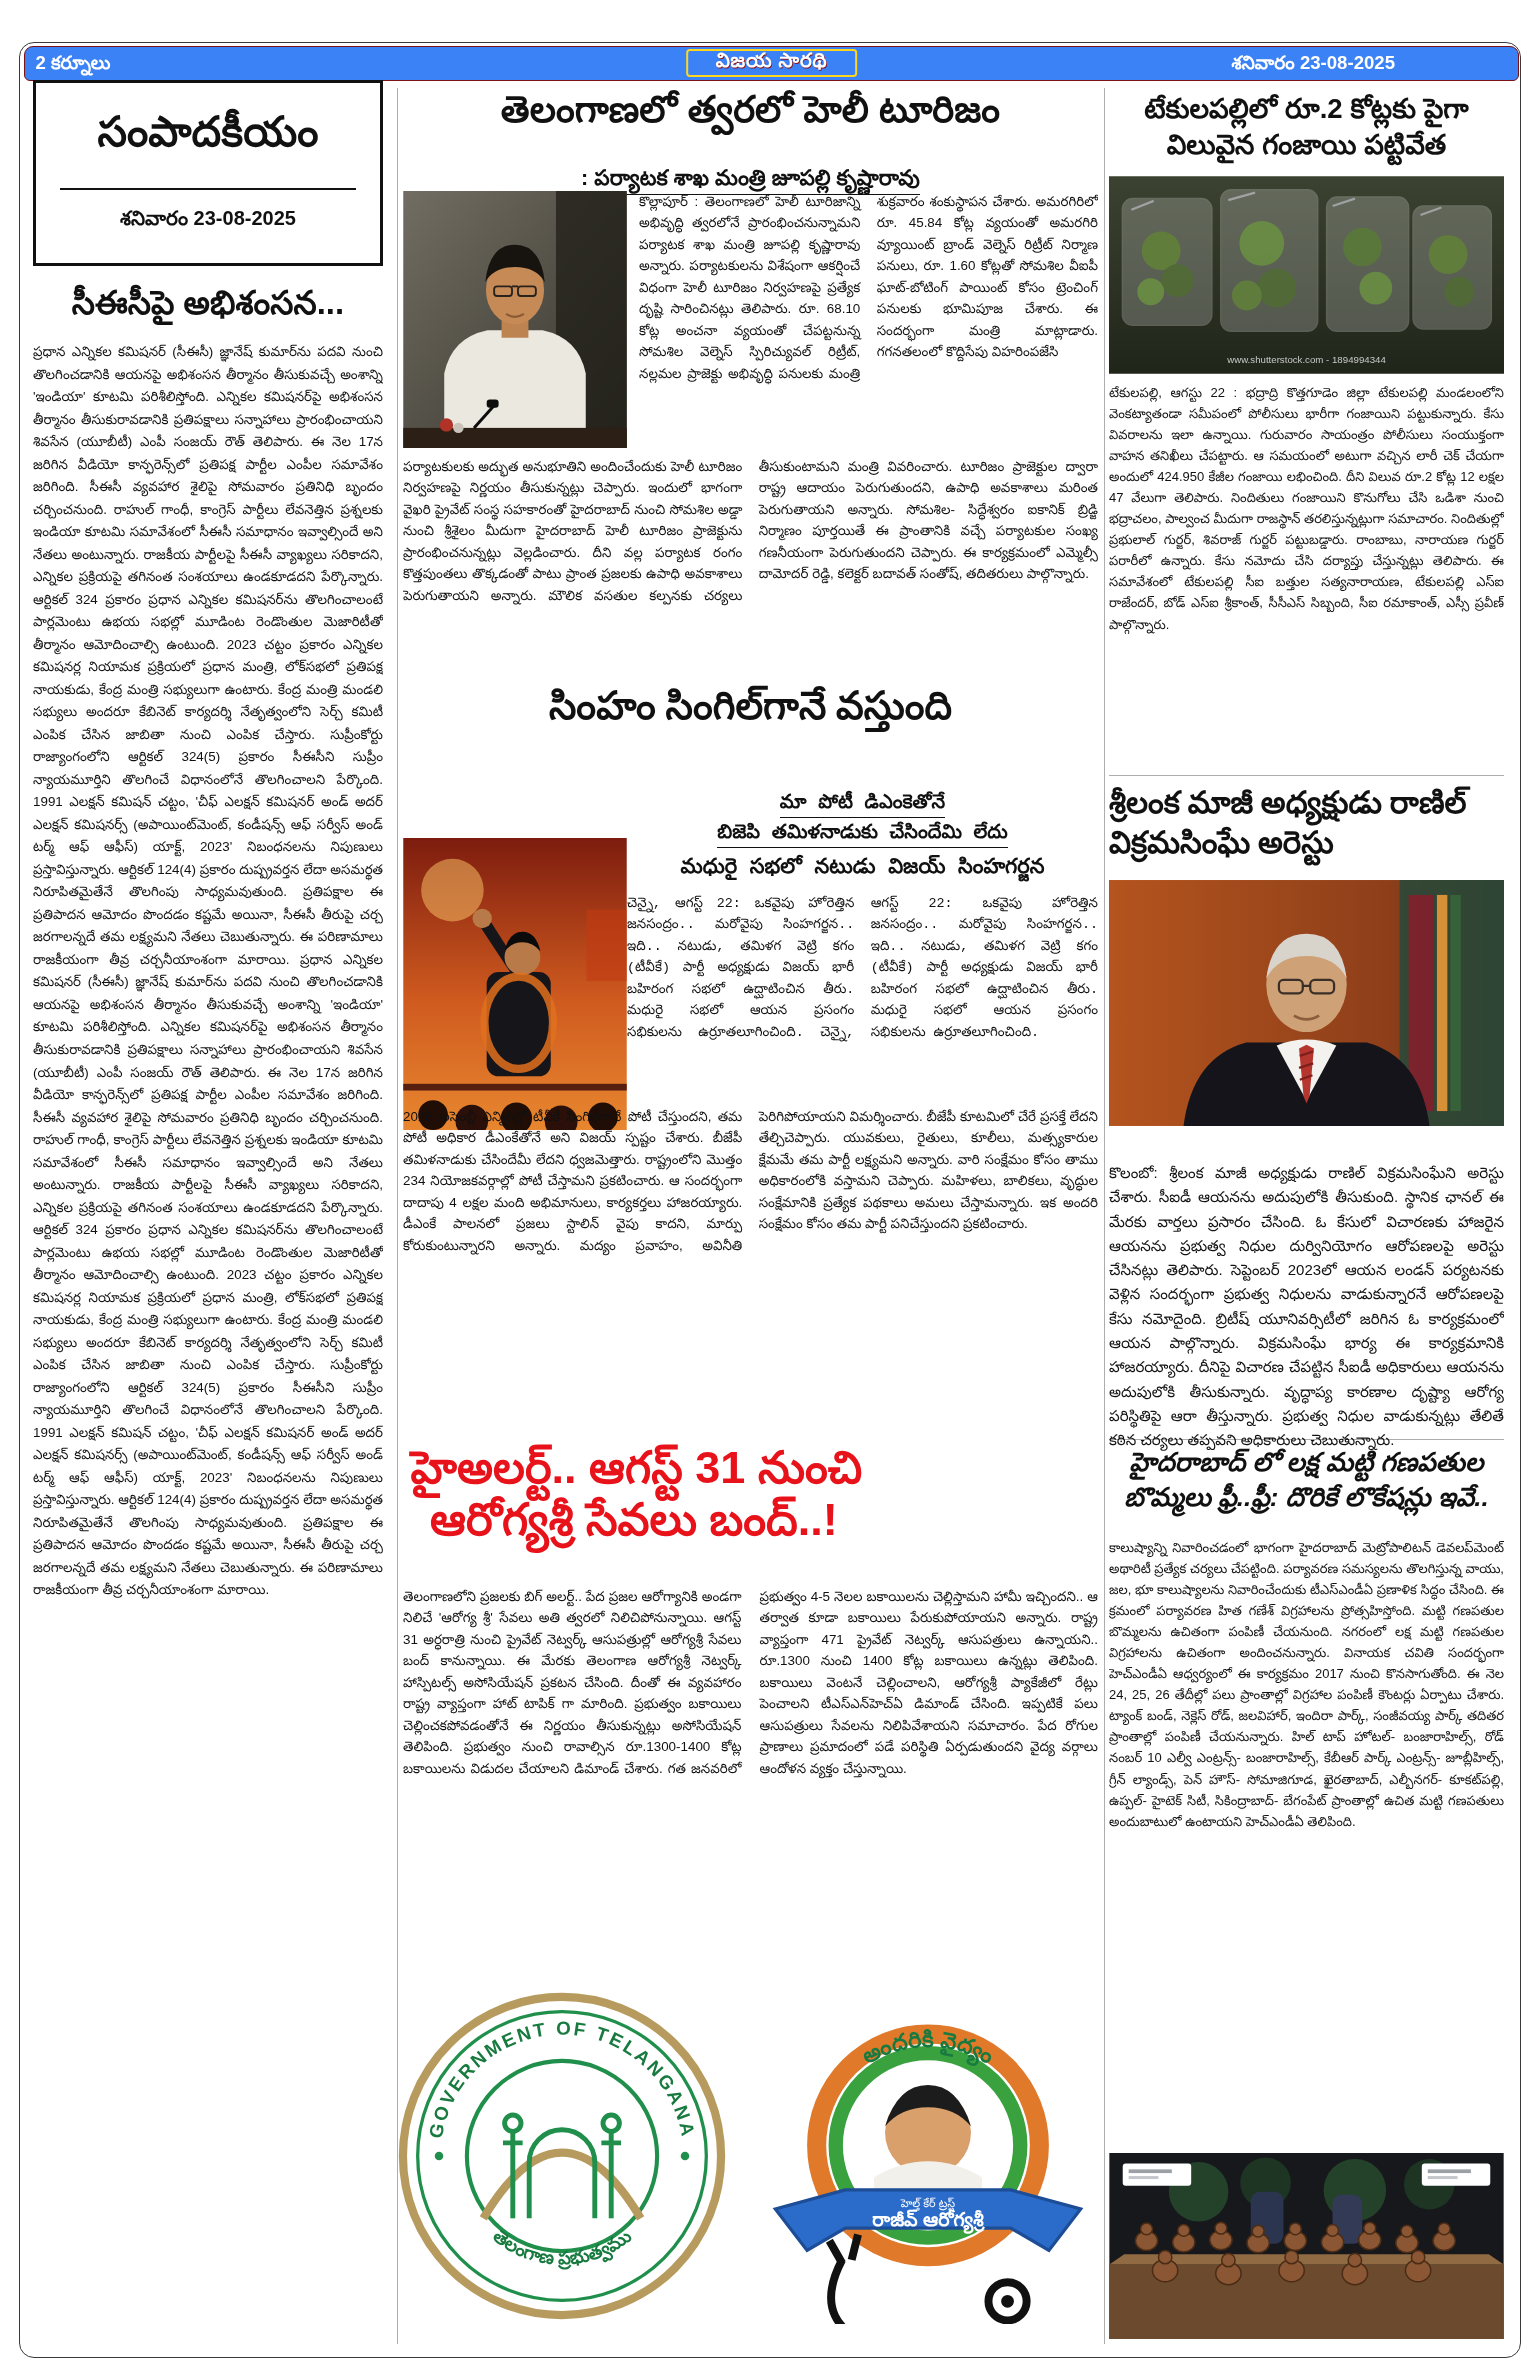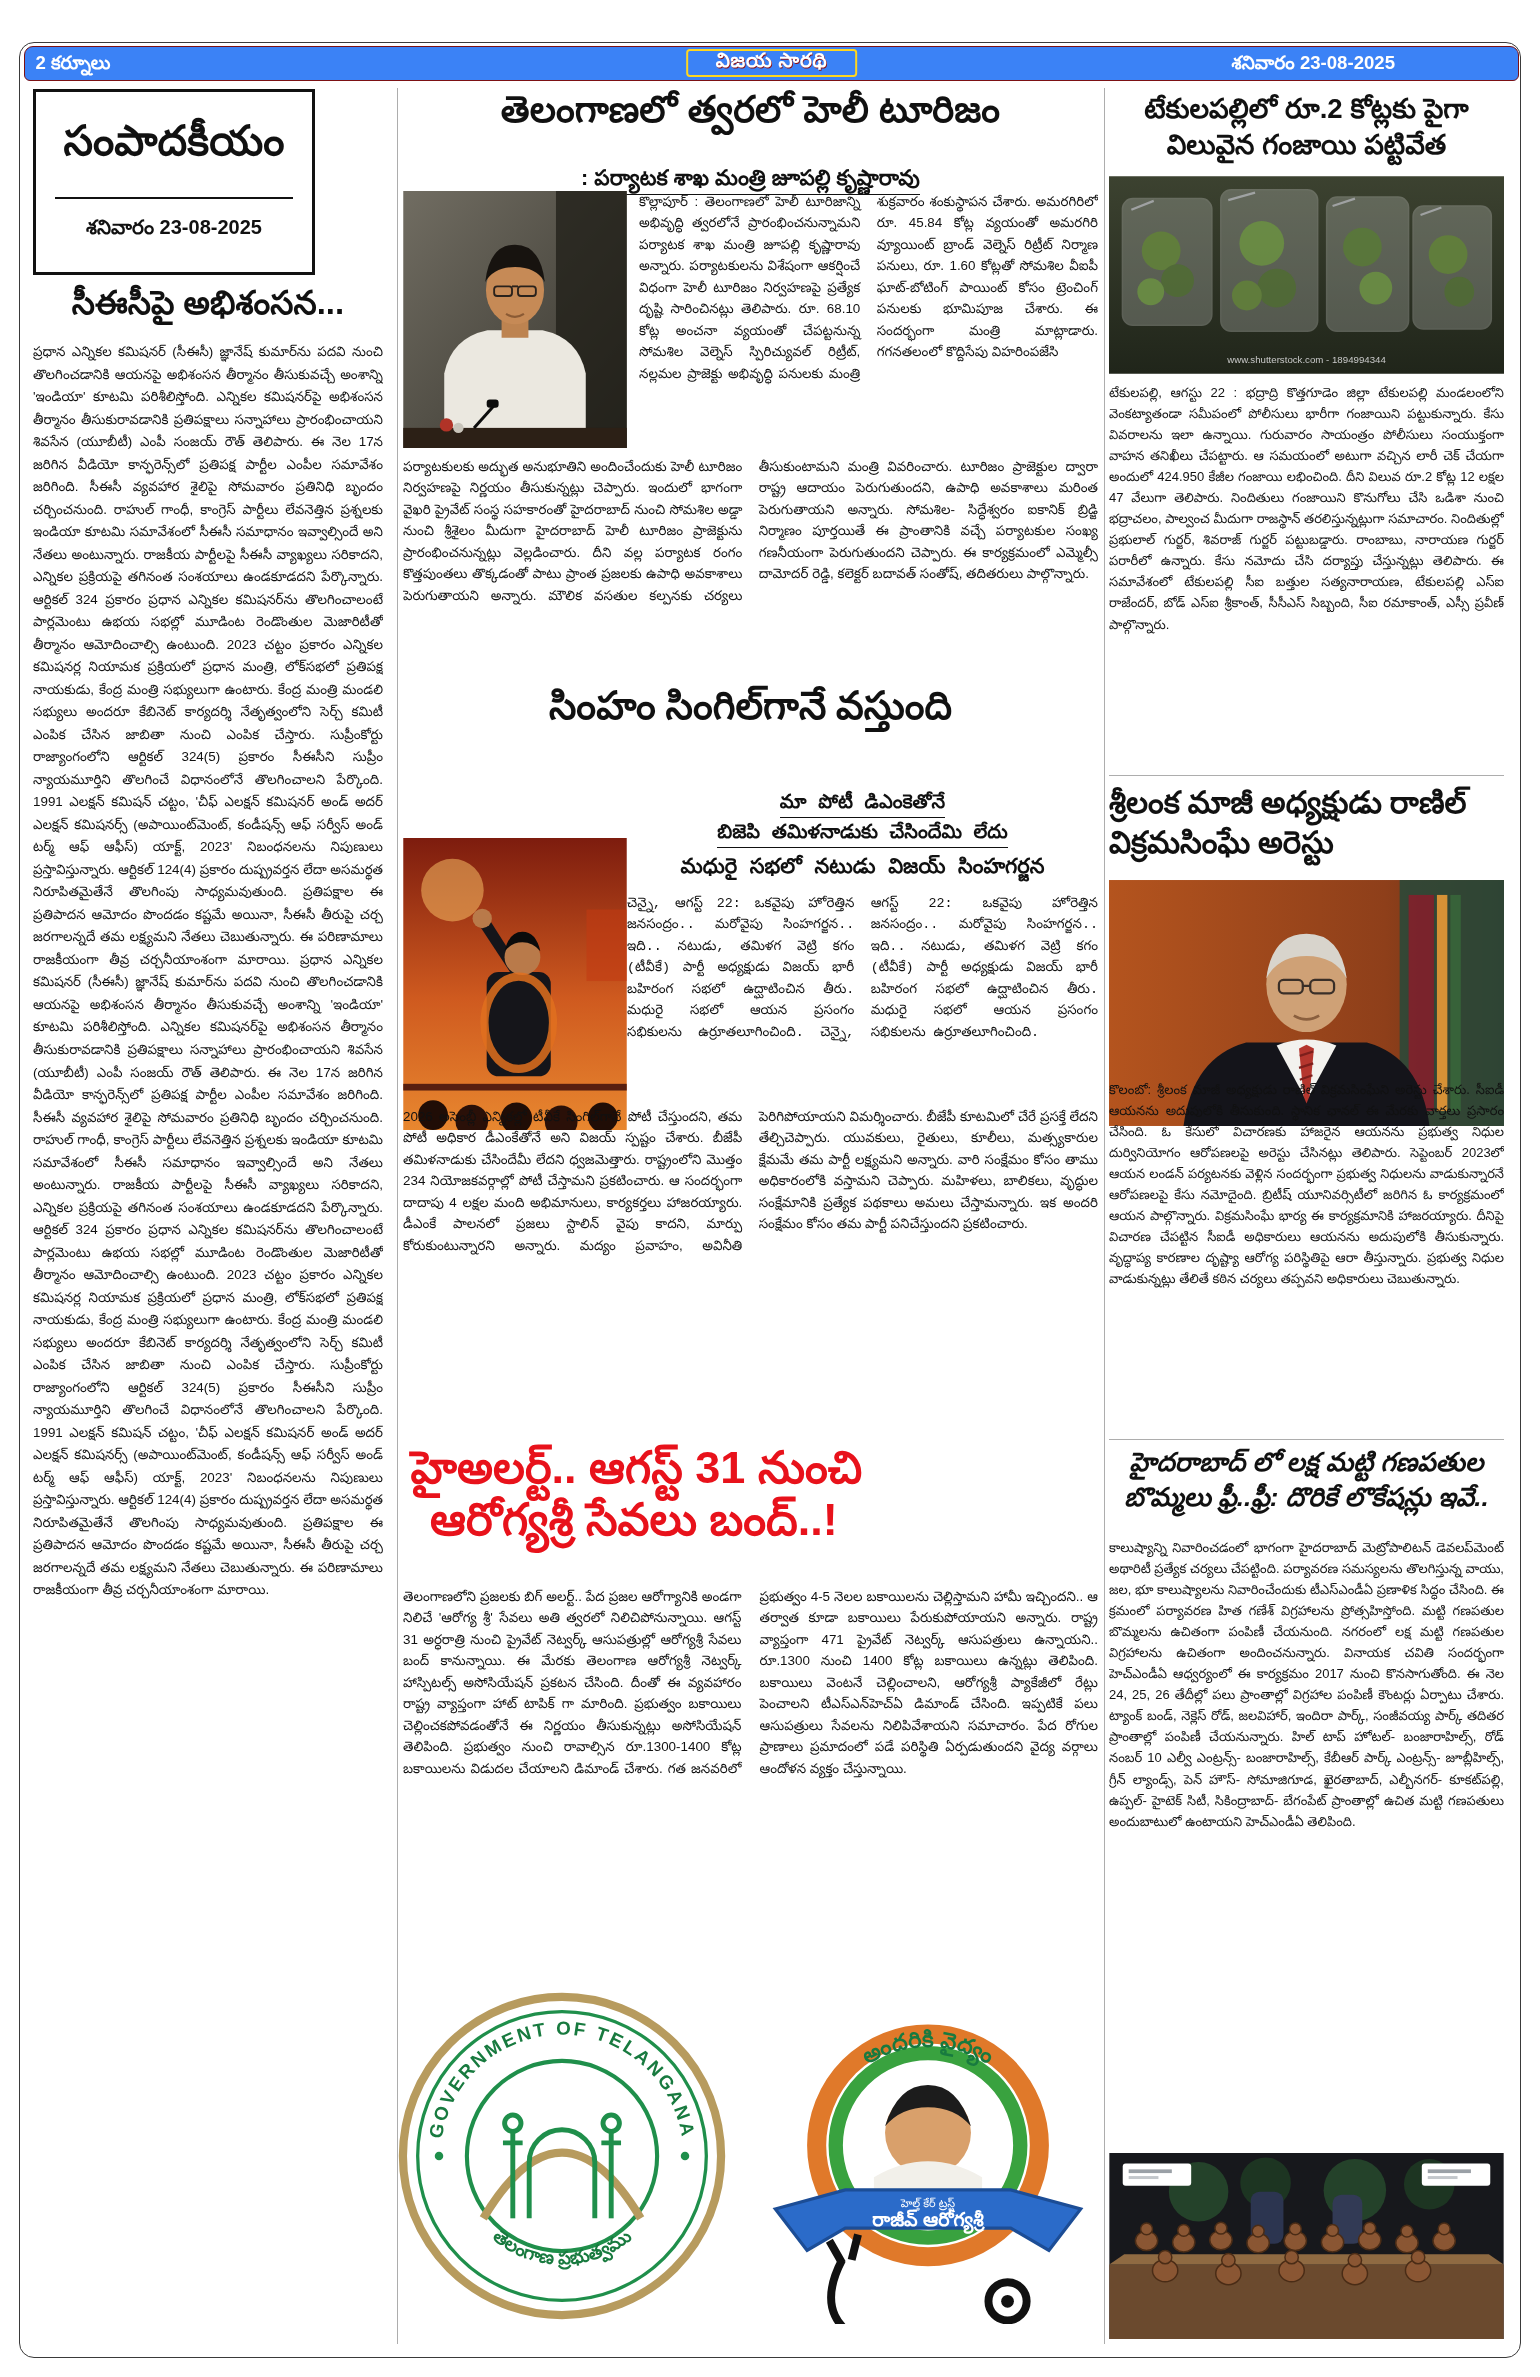--- a/index.html
+++ b/index.html
@@ -9,21 +9,21 @@
   
   .banner{position:absolute;left:24px;top:46px;width:1493px;height:33px;background:#3b82f6;border-radius:9px 9px 6px 6px;border:0.7px solid #7c1114;}
   .banner-left{position:absolute;left:10.4px;top:5.2px;color:#fff;font-weight:bold;font-size:18.6px;}
   .masthead-box{position:absolute;left:50%;top:2.2px;transform:translateX(-50%);border:2.2px solid #ffd61f;border-radius:3.7px;padding:0 28px;height:24px;display:flex;align-items:center;}
   .masthead{color:#fff;font-weight:bold;font-size:20px;letter-spacing:0.7px;text-shadow:0.7px 0.7px 0 #8d0d10;}
   .banner-date{position:absolute;right:123px;top:5.2px;color:#fff;font-weight:bold;font-size:18.6px;}
   
   .vrule{position:absolute;top:88px;height:2256px;width:0.7px;background:#adadad;}
   .rsep{position:absolute;left:1109px;width:395px;height:0.7px;background:#adadad;}
   
-  .ed-box{position:absolute;left:33px;top:89px;width:282px;height:186px;border:3px solid #111;box-sizing:border-box;text-align:center;}
+  .ed-box{position:absolute;left:33px;top:80px;width:350px;height:186px;border:3px solid #111;box-sizing:border-box;text-align:center;}
   .ed-title{font-size:42px;font-weight:bold;margin-top:25px;font-family:"Liberation Serif","DejaVu Serif",serif;}
   .ed-box hr{width:86%;border:none;border-top:2.2px solid #111;margin:22.4px auto 0 auto;}
   .ed-date{font-size:20px;font-weight:bold;margin-top:16.4px;}
   .ed-headline{position:absolute;left:33px;top:286px;width:350px;text-align:center;font-size:33px;font-weight:800;line-height:1.05;}
   .ed-body{position:absolute;left:33px;top:341px;width:350px;height:2001px;font-size:13.4px;line-height:1.68;text-align:justify;overflow:hidden;}
   .heli-h{top:91px;text-align:center;font-size:37px;font-weight:800;line-height:1.05;}
   .heli-sub{top:165px;text-align:center;font-size:21.6px;font-weight:700;}
   .heli-sub span{border-bottom:1.5px solid #111;padding-bottom:3.7px;}
   .heli-row{top:191px;height:257px;display:flex;gap:12px;}
   .heli-row .photo{flex:0 0 224px;}
@@ -43,21 +43,21 @@
   .aro-body{top:1586px;height:379px;column-count:2;column-gap:18px;font-size:13.4px;line-height:1.6;text-align:justify;overflow:hidden;}
   .logo-row{top:1977px;height:358px;display:flex;justify-content:center;align-items:center;gap:27px;}
   .mid-abs{position:absolute;left:403px;width:695px;}
   
   .right-abs{position:absolute;left:1109px;width:395px;}
   .ganja-h{top:91px;text-align:center;font-size:27.6px;font-weight:800;line-height:1.3;}
   .ganja-photo{top:176px;height:198px;}
   .ganja-body{top:382px;height:389px;font-size:13px;line-height:1.62;text-align:justify;overflow:hidden;}
   .ranil-h{top:783px;text-align:left;font-size:31px;font-weight:800;line-height:1.3;font-family:"Liberation Serif","DejaVu Serif",serif;}
   .ranil-photo{top:880px;height:246px;}
-  .ranil-body{top:1079px;height:300px;font-size:13px;line-height:1.62;text-align:justify;overflow:hidden;}
+  .ranil-body{top:1161px;height:300px;font-size:15px;line-height:1.62;text-align:justify;overflow:hidden;}
   .ganesh-h{top:1445px;text-align:center;font-size:26px;font-weight:800;line-height:1.35;font-style:italic;}
   .ganesh-body{top:1537px;height:605px;font-size:13px;line-height:1.62;text-align:justify;overflow:hidden;}
   .ganesh-photo{top:2153px;height:186px;}
   svg{display:block;}
 </style>
 </head>
 <body>
 
 <div id="page">
   <div class="frame"></div>

